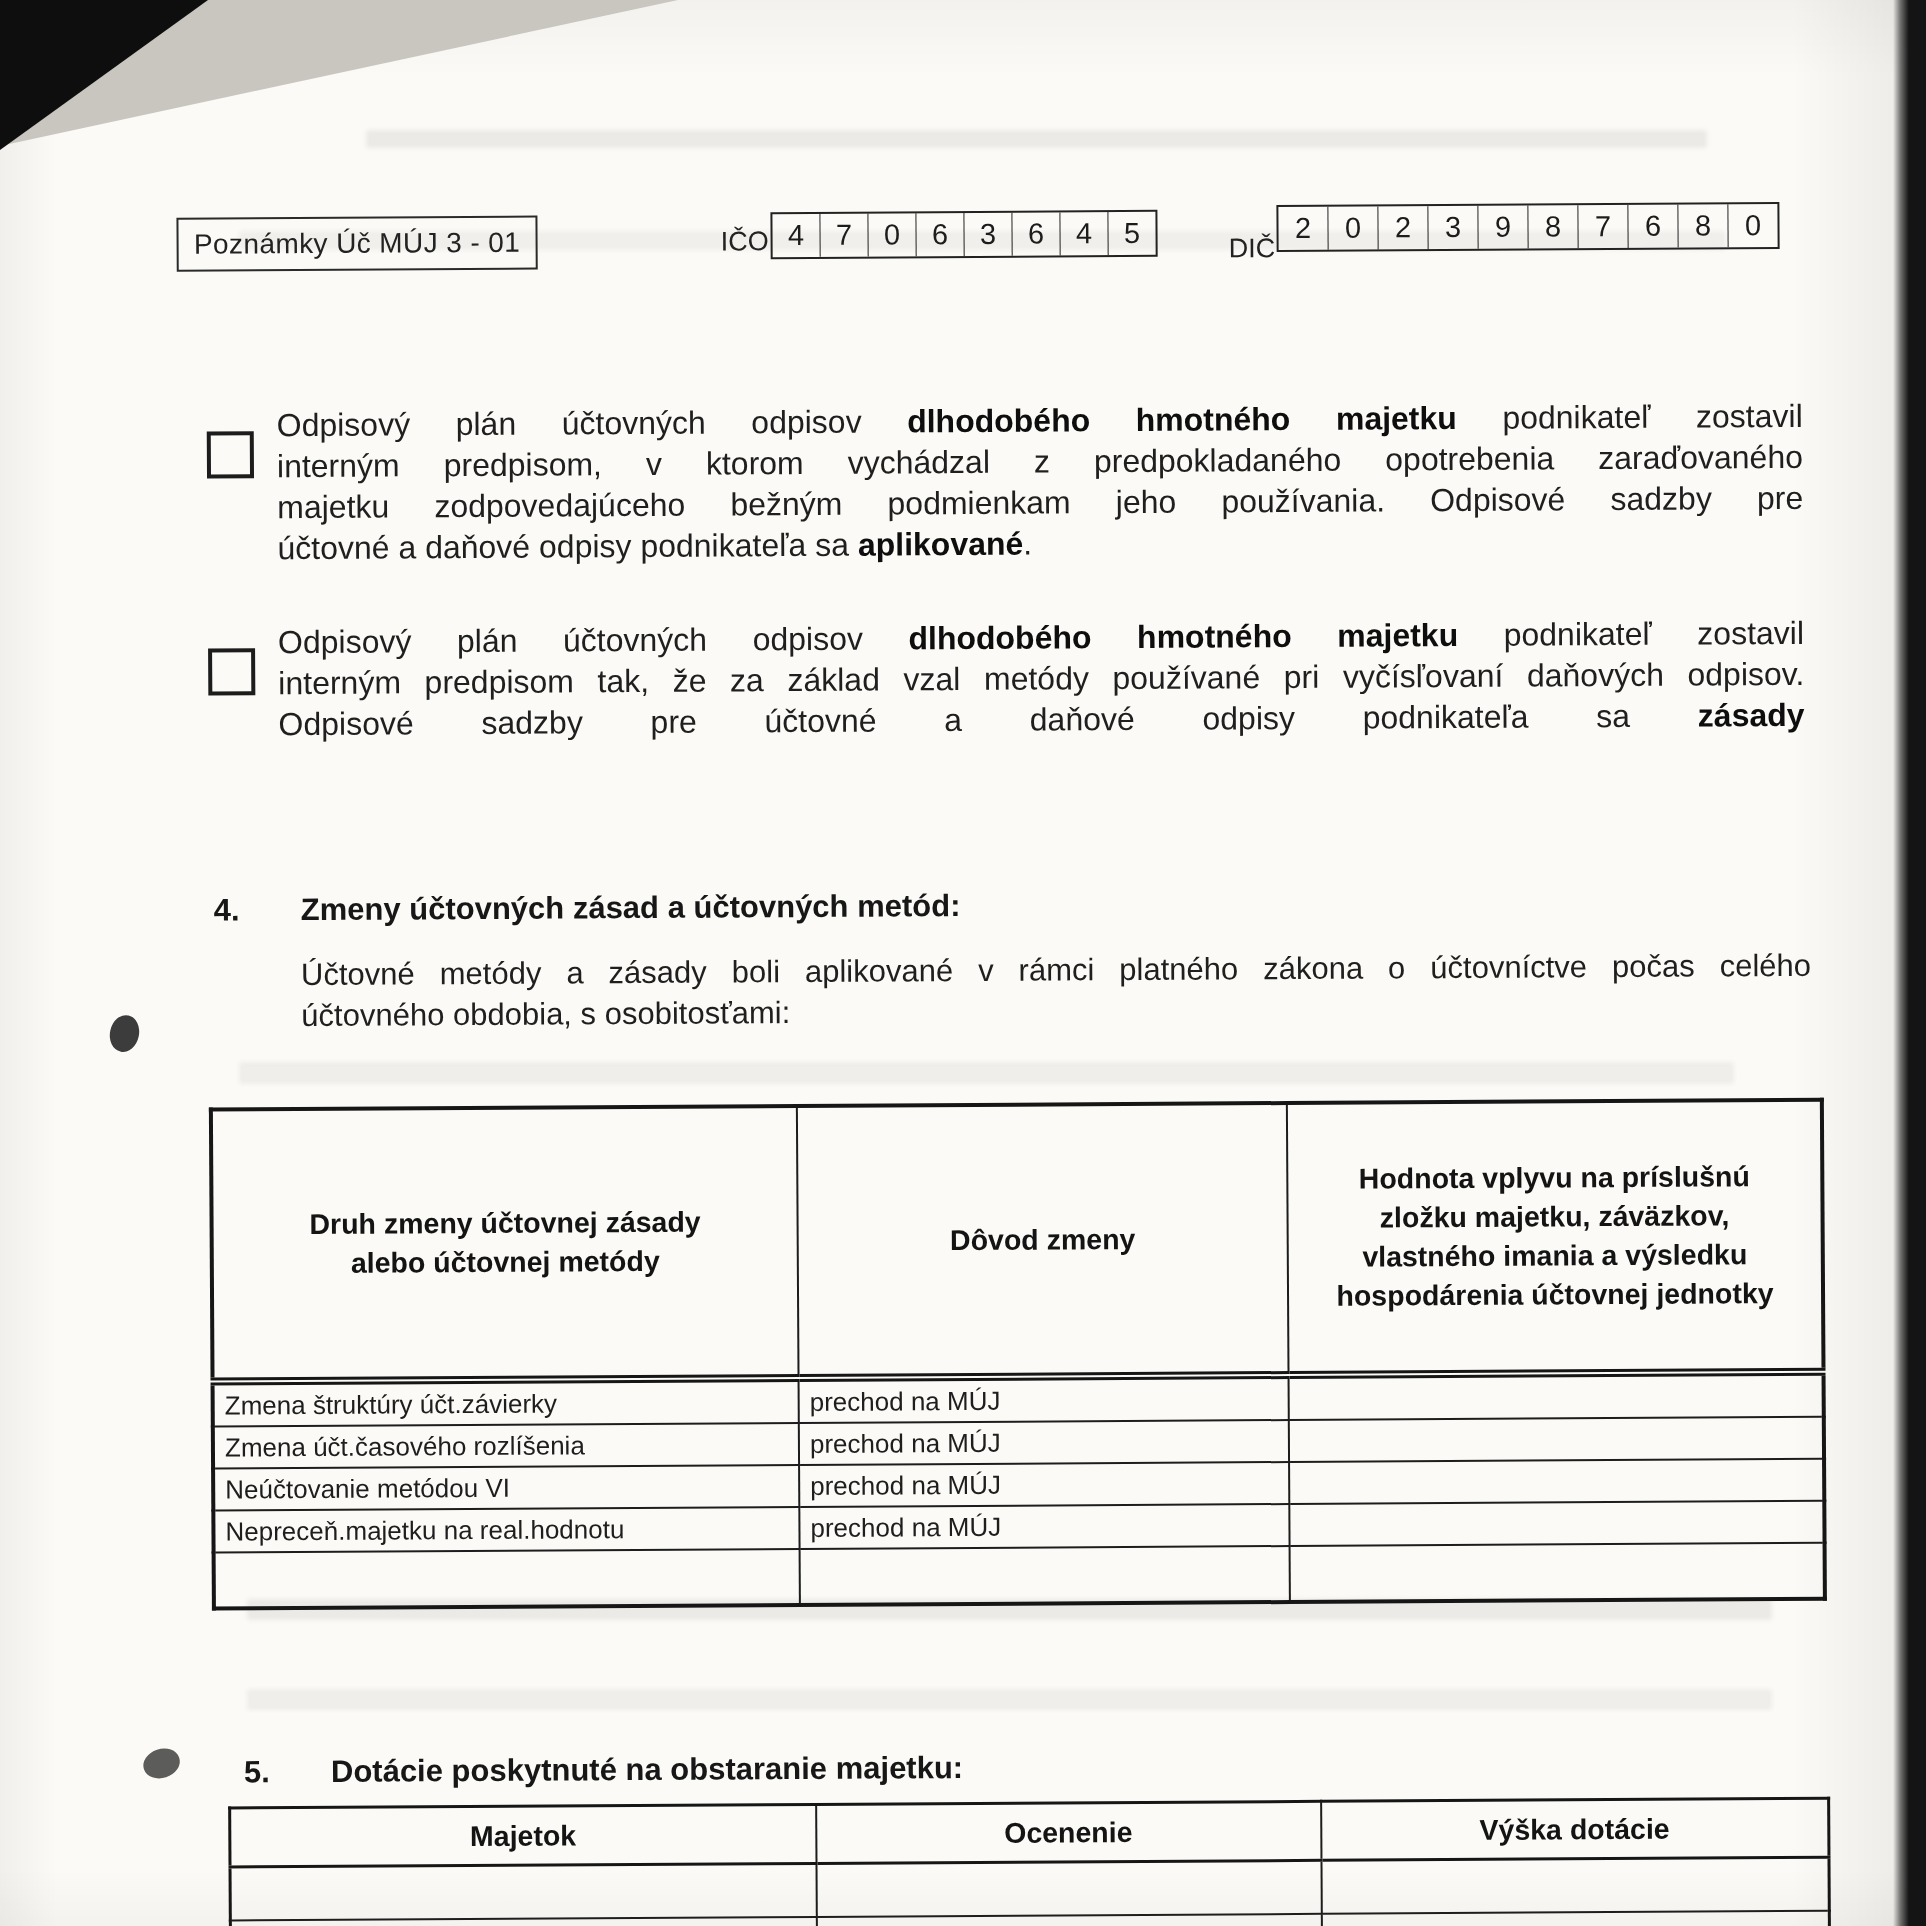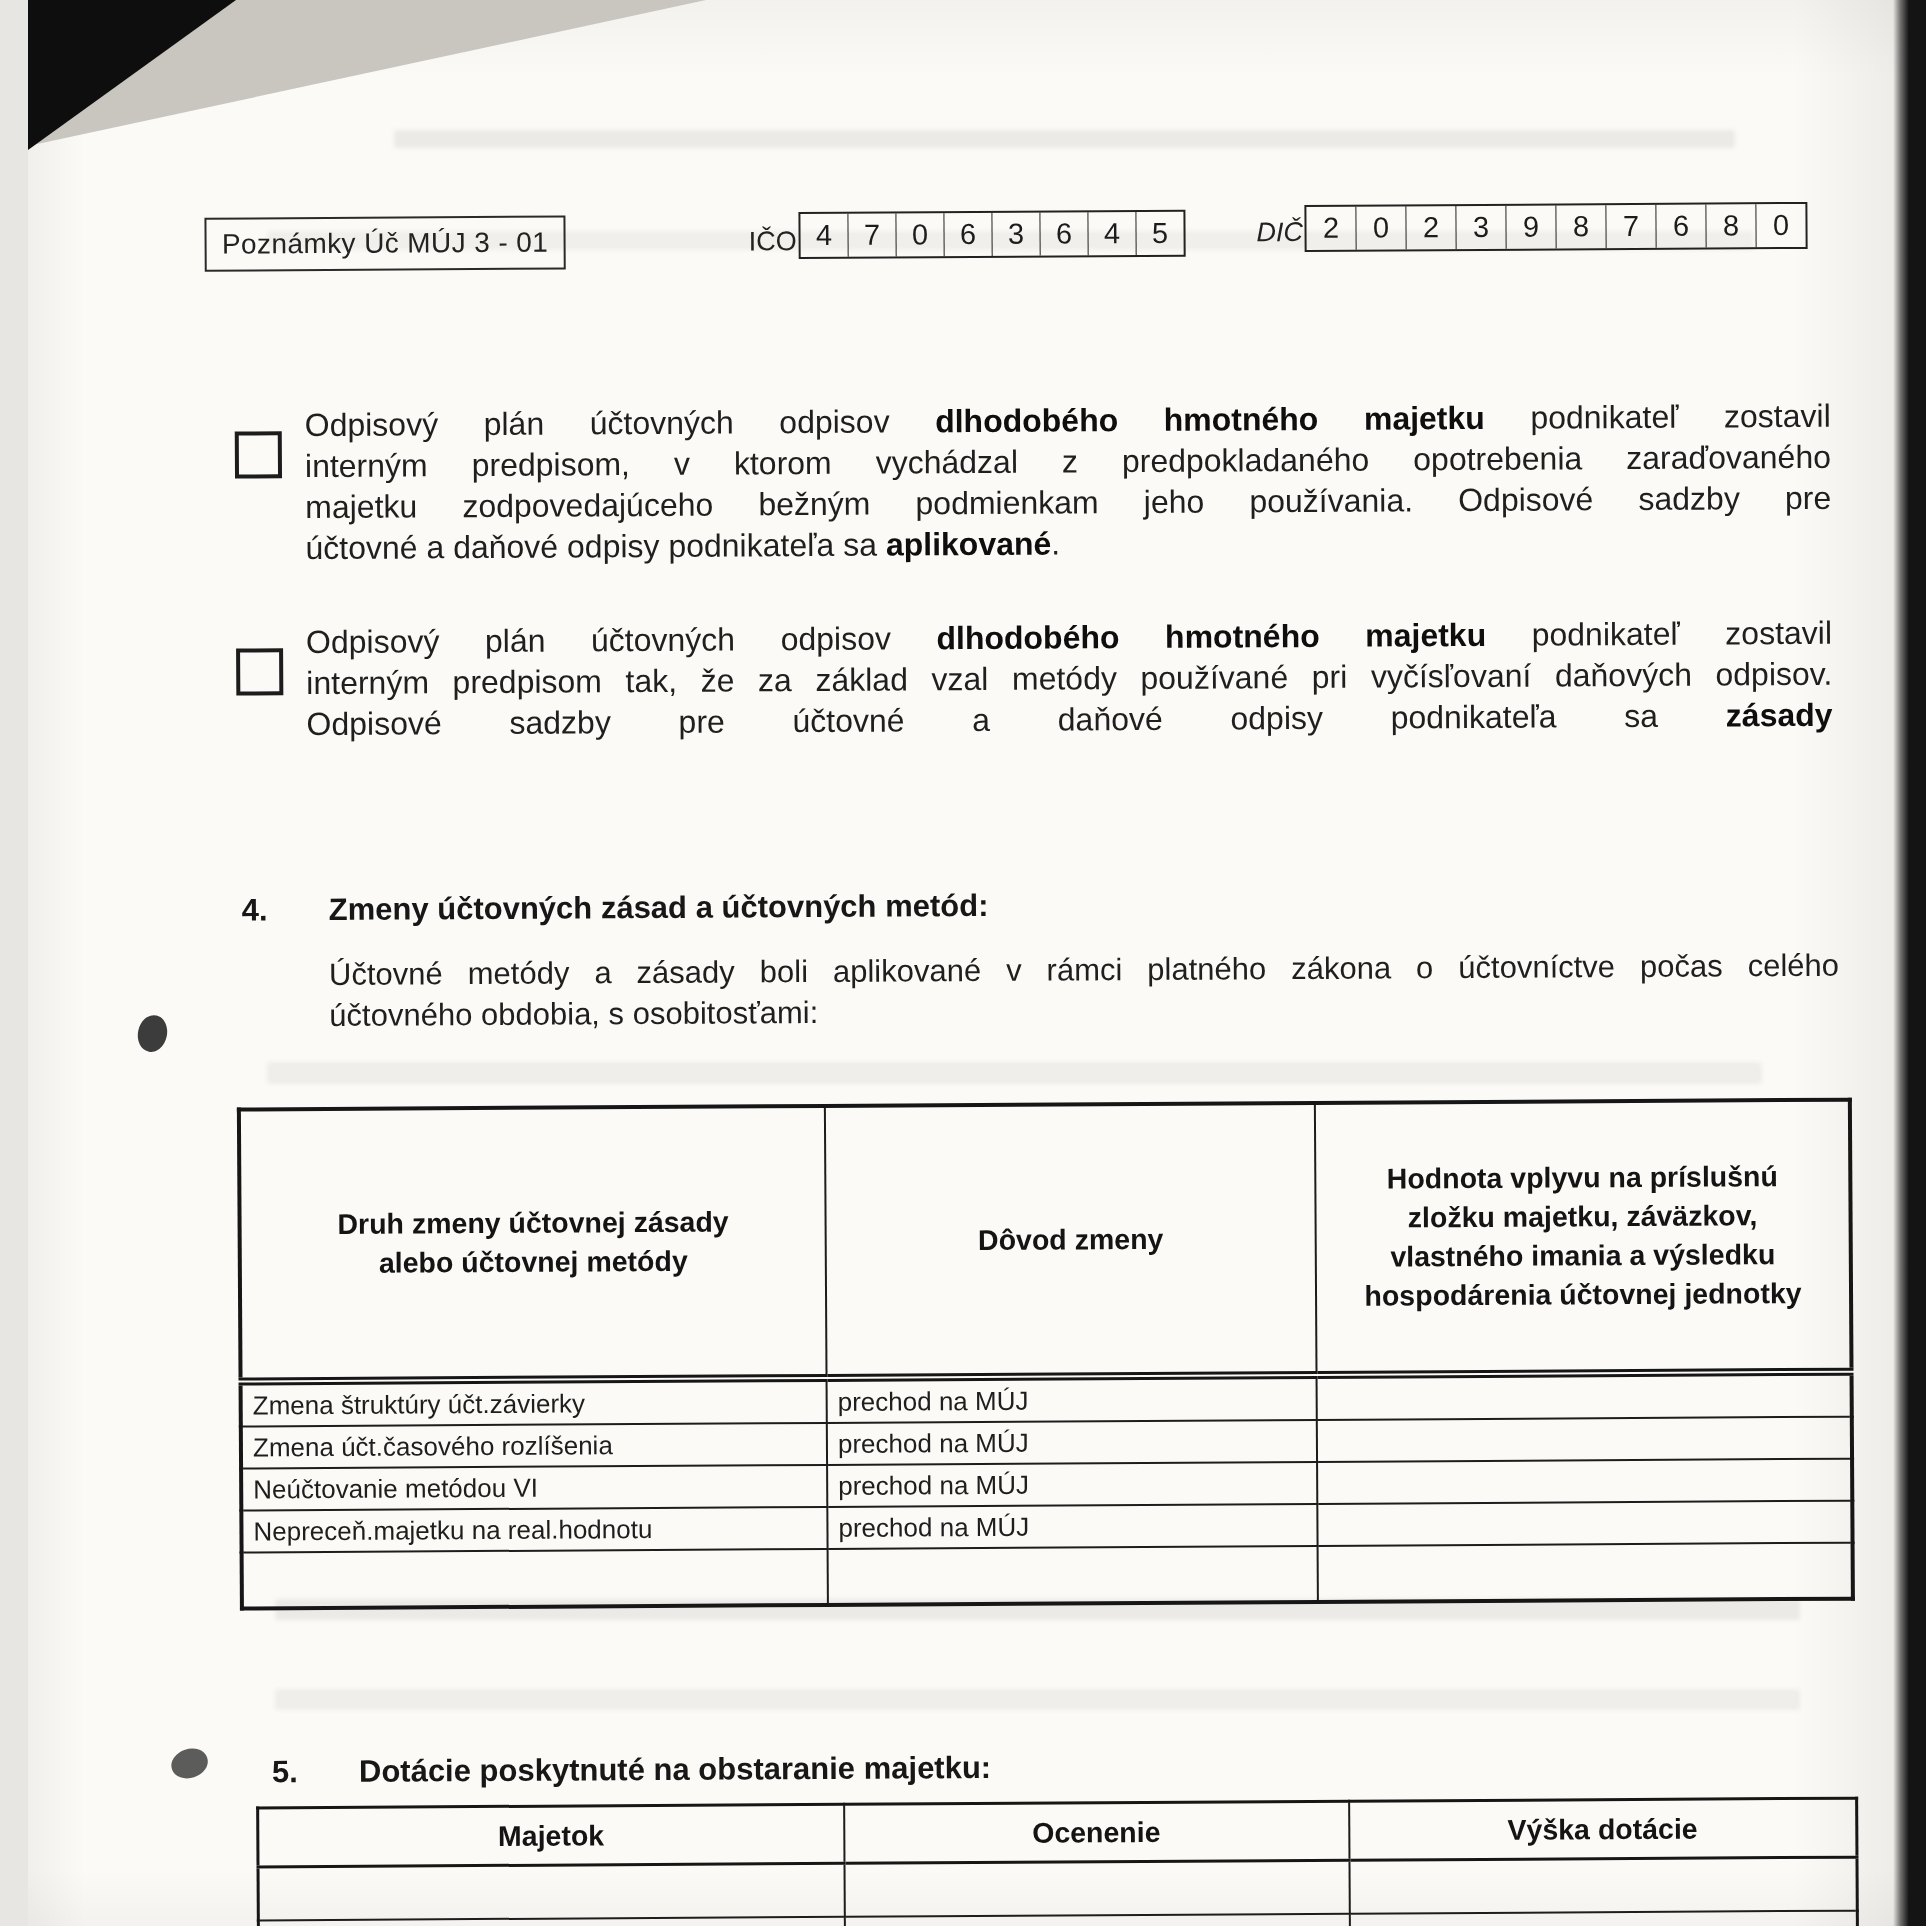--- a/index.html
+++ b/index.html
@@ -12,21 +12,20 @@
     background: #e8e6e2;
   }
   .paper {
     position: absolute;
     inset: 0;
     background:
       linear-gradient(to right, rgba(0,0,0,0.045), rgba(0,0,0,0) 3%, rgba(0,0,0,0) 93%, rgba(0,0,0,0.07)),
       linear-gradient(to bottom, rgba(0,0,0,0.035), rgba(0,0,0,0) 4%, rgba(0,0,0,0) 97%, rgba(0,0,0,0.03)),
       #fbfaf6;
     overflow: hidden;
-    margin-left: 28px;
   }
   
   .corner-shade {
     position: absolute; left: 0; top: 0; width: 678px; height: 146px;
     background: #c9c6c0;
     clip-path: polygon(0 0, 678px 0, 0 146px);
   }
   .corner-black {
     position: absolute; left: 0; top: 0; width: 208px; height: 150px;
     background: #0e0e0e;
@@ -59,21 +58,21 @@
     left: 181px; top: 213px;
     border: 2.7px solid #2a2a2a;
     padding: 9.2px 15.4px;
     font-size: 28px;
     letter-spacing: 0.4px;
     color: #222;
     white-space: nowrap;
   }
   .field-label { font-size: 27px; color: #222; }
   .ico-label { left: 725px; top: 225px; }
-  .dic-label { left: 1233px; top: 219px; font-style: italic; }
+  .dic-label { left: 1233px; top: 235px; }
   .digit-grid {
     display: flex;
     border: 2.7px solid #222;
     background: transparent;
   }
   .ico-grid { left: 775px; top: 211px; }
   .dic-grid { left: 1281px; top: 207px; }
   .digit-cell {
     width: 47px; height: 43px;
     border-right: 1.9px solid #222;

